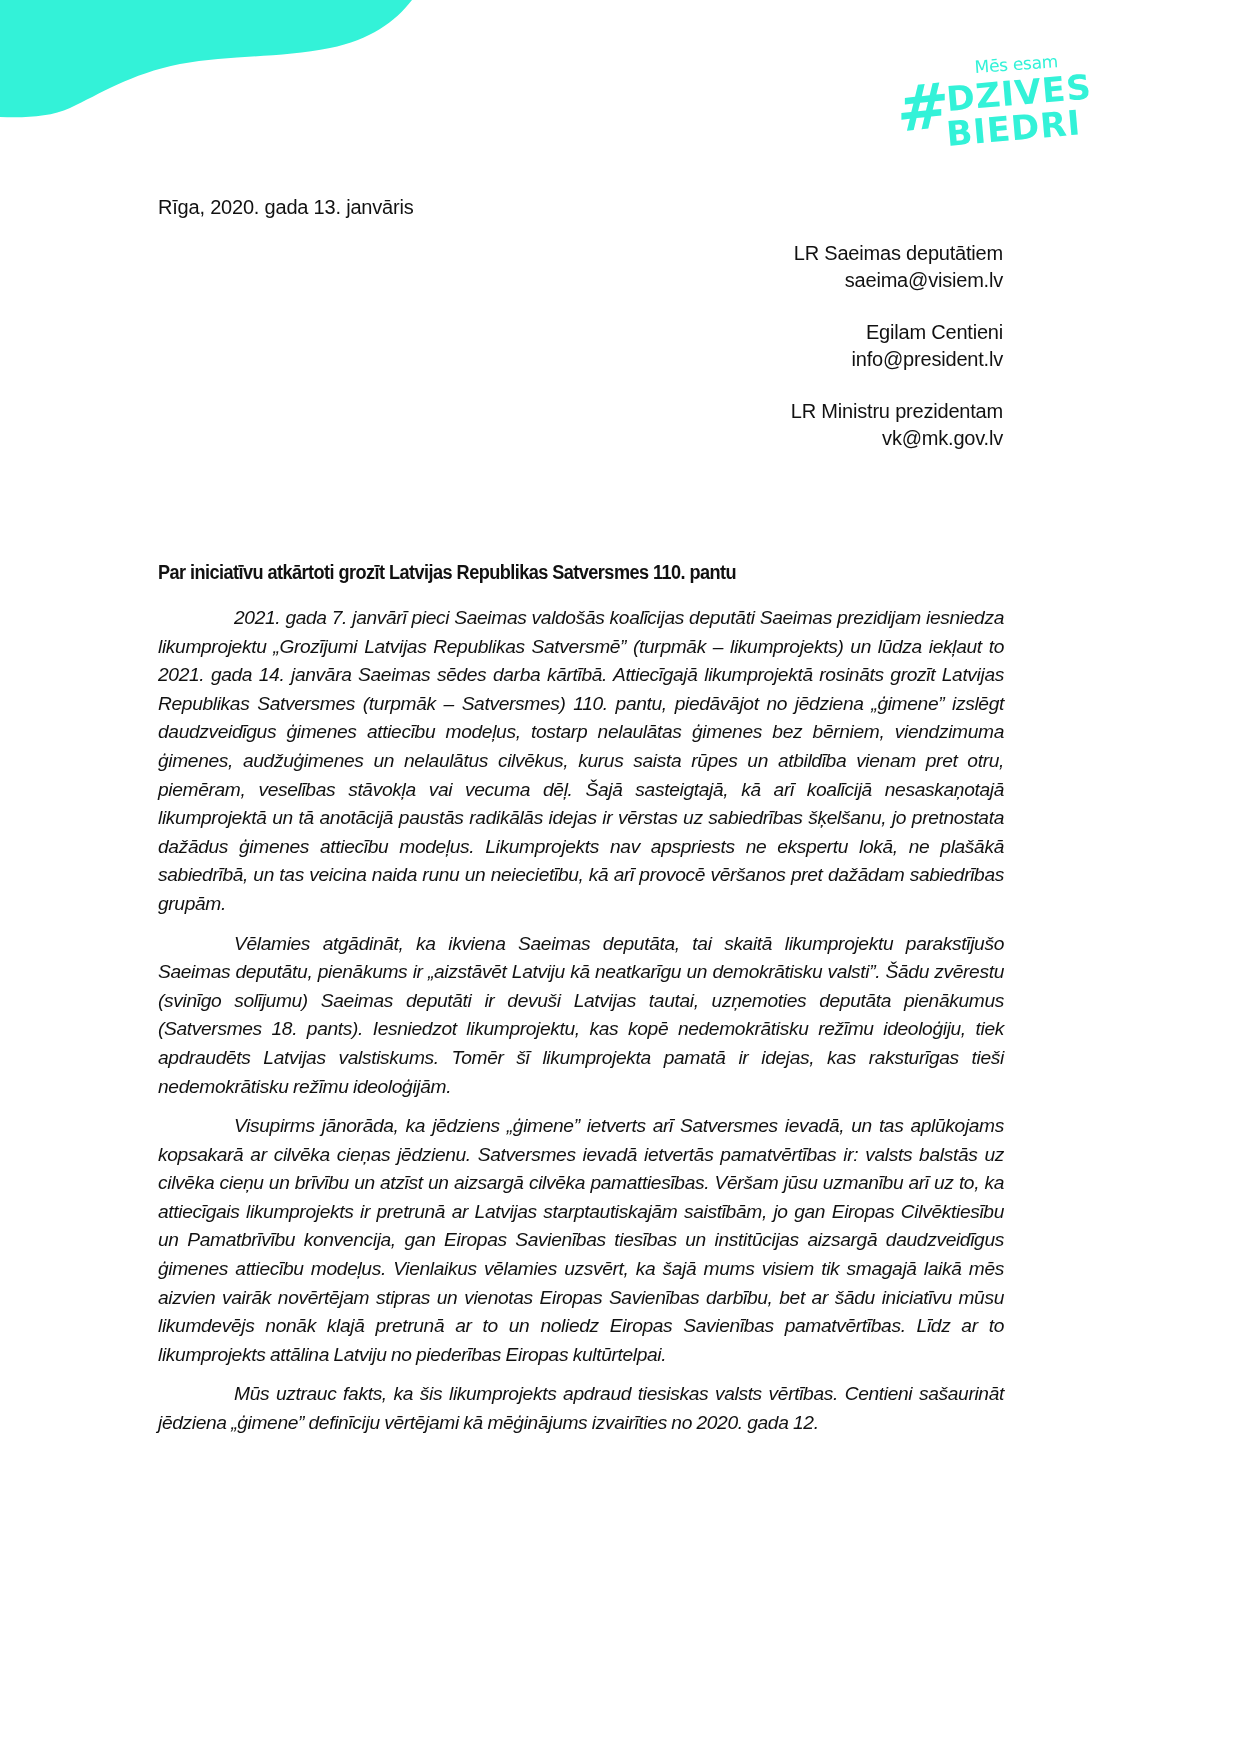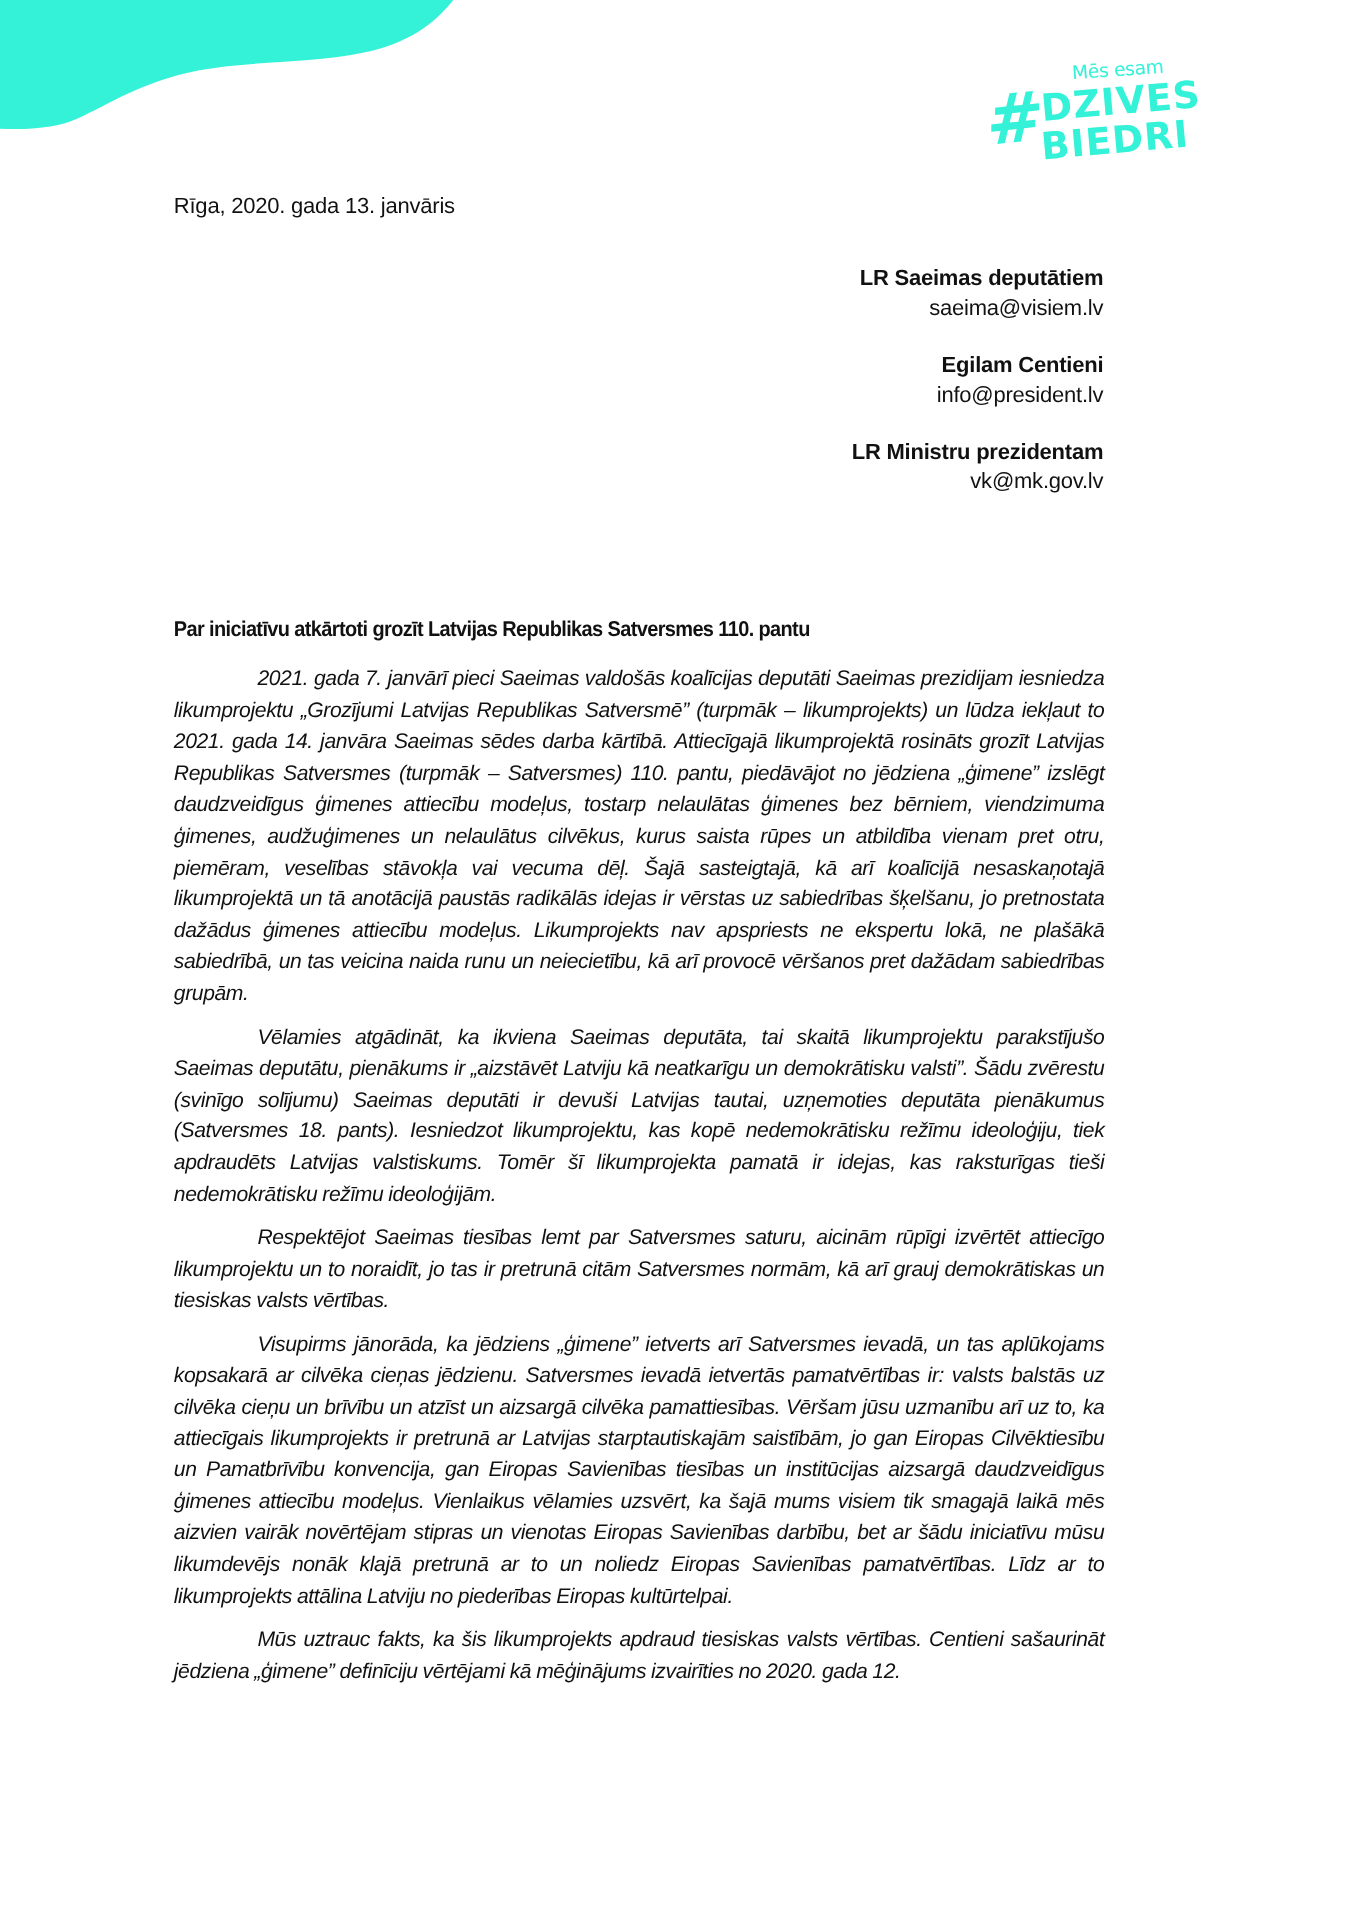--- a/index.html
+++ b/index.html
@@ -61,34 +61,34 @@
       letter-spacing: 1px;
       transform: rotate(-5deg);
       transform-origin: left top;
     }
     .logo-word.w1 { left: 50px; top: 27px; }
     .logo-word.w2 { left: 50px; top: 62px; }
 
     .date-line {
       position: absolute;
       left: 158px;
-      top: 177px;
+      top: 196px;
       font-size: 20px;
       letter-spacing: -0.2px;
     }
     .recipients {
       position: absolute;
       right: 238px;
       top: 240px;
       text-align: right;
       font-size: 20px;
       line-height: 26.5px;
       letter-spacing: -0.2px;
     }
-    .recipients .bold { font-weight: bold; }
+    .recipients .bold { font-weight: normal; }
     .recipients .gap { height: 26px; }
 
     .subject {
       position: absolute;
       left: 158px;
       top: 561px;
       font-size: 19.5px;
       font-weight: bold;
       letter-spacing: -0.6px;
       transform: scaleX(0.93);
@@ -137,16 +137,15 @@
   <div class="gap"></div>
   <div class="bold">LR Ministru prezidentam</div>
   <div>vk@mk.gov.lv</div>
 </div>
 
 <div class="subject">Par iniciatīvu atkārtoti grozīt Latvijas Republikas Satversmes 110. pantu</div>
 
 <div class="body-text">
   <p>2021. gada 7. janvārī pieci Saeimas valdošās koalīcijas deputāti Saeimas prezidijam iesniedza likumprojektu „Grozījumi Latvijas Republikas Satversmē” (turpmāk – likumprojekts) un lūdza iekļaut to 2021. gada 14. janvāra Saeimas sēdes darba kārtībā. Attiecīgajā likumprojektā rosināts grozīt Latvijas Republikas Satversmes (turpmāk – Satversmes) 110. pantu, piedāvājot no jēdziena „ģimene” izslēgt daudzveidīgus ģimenes attiecību modeļus, tostarp nelaulātas ģimenes bez bērniem, viendzimuma ģimenes, audžuģimenes un nelaulātus cilvēkus, kurus saista rūpes un atbildība vienam pret otru, piemēram, veselības stāvokļa vai vecuma dēļ. Šajā sasteigtajā, kā arī koalīcijā nesaskaņotajā likumprojektā un tā anotācijā paustās radikālās idejas ir vērstas uz sabiedrības šķelšanu, jo pretnostata dažādus ģimenes attiecību modeļus. Likumprojekts nav apspriests ne ekspertu lokā, ne plašākā sabiedrībā, un tas veicina naida runu un neiecietību, kā arī provocē vēršanos pret dažādam sabiedrības grupām.</p>
   <p>Vēlamies atgādināt, ka ikviena Saeimas deputāta, tai skaitā likumprojektu parakstījušo Saeimas deputātu, pienākums ir „aizstāvēt Latviju kā neatkarīgu un demokrātisku valsti”. Šādu zvērestu (svinīgo solījumu) Saeimas deputāti ir devuši Latvijas tautai, uzņemoties deputāta pienākumus (Satversmes 18. pants). Iesniedzot likumprojektu, kas kopē nedemokrātisku režīmu ideoloģiju, tiek apdraudēts Latvijas valstiskums.  Tomēr šī likumprojekta pamatā ir idejas, kas raksturīgas tieši nedemokrātisku režīmu ideoloģijām.</p>
-  <p>Respektējot Saeimas tiesības lemt par Satversmes saturu, aicinām rūpīgi izvērtēt attiecīgo likumprojektu un to noraidīt, jo tas ir pretrunā citām Satversmes normām, kā arī grauj demokrātiskas un tiesiskas valsts vērtības.</p>
   <p>Visupirms jānorāda, ka jēdziens „ģimene” ietverts arī Satversmes ievadā, un tas aplūkojams kopsakarā ar cilvēka cieņas jēdzienu. Satversmes ievadā ietvertās pamatvērtības ir: valsts balstās uz cilvēka cieņu un brīvību un atzīst un aizsargā cilvēka pamattiesības. Vēršam jūsu uzmanību arī uz to, ka attiecīgais likumprojekts ir pretrunā ar Latvijas starptautiskajām saistībām, jo gan Eiropas Cilvēktiesību un Pamatbrīvību konvencija, gan Eiropas Savienības tiesības un institūcijas aizsargā daudzveidīgus ģimenes attiecību modeļus. Vienlaikus vēlamies uzsvērt,  ka šajā mums visiem tik smagajā laikā mēs aizvien vairāk novērtējam stipras un vienotas Eiropas Savienības darbību, bet ar šādu iniciatīvu mūsu likumdevējs nonāk klajā pretrunā ar to un noliedz Eiropas Savienības pamatvērtības. Līdz ar to likumprojekts attālina Latviju no piederības Eiropas kultūrtelpai.</p>
   <p>Mūs uztrauc fakts, ka šis likumprojekts apdraud tiesiskas valsts vērtības. Centieni sašaurināt jēdziena „ģimene” definīciju vērtējami kā mēģinājums izvairīties no 2020. gada 12.</p>
 </div>
 
 </body></html>

